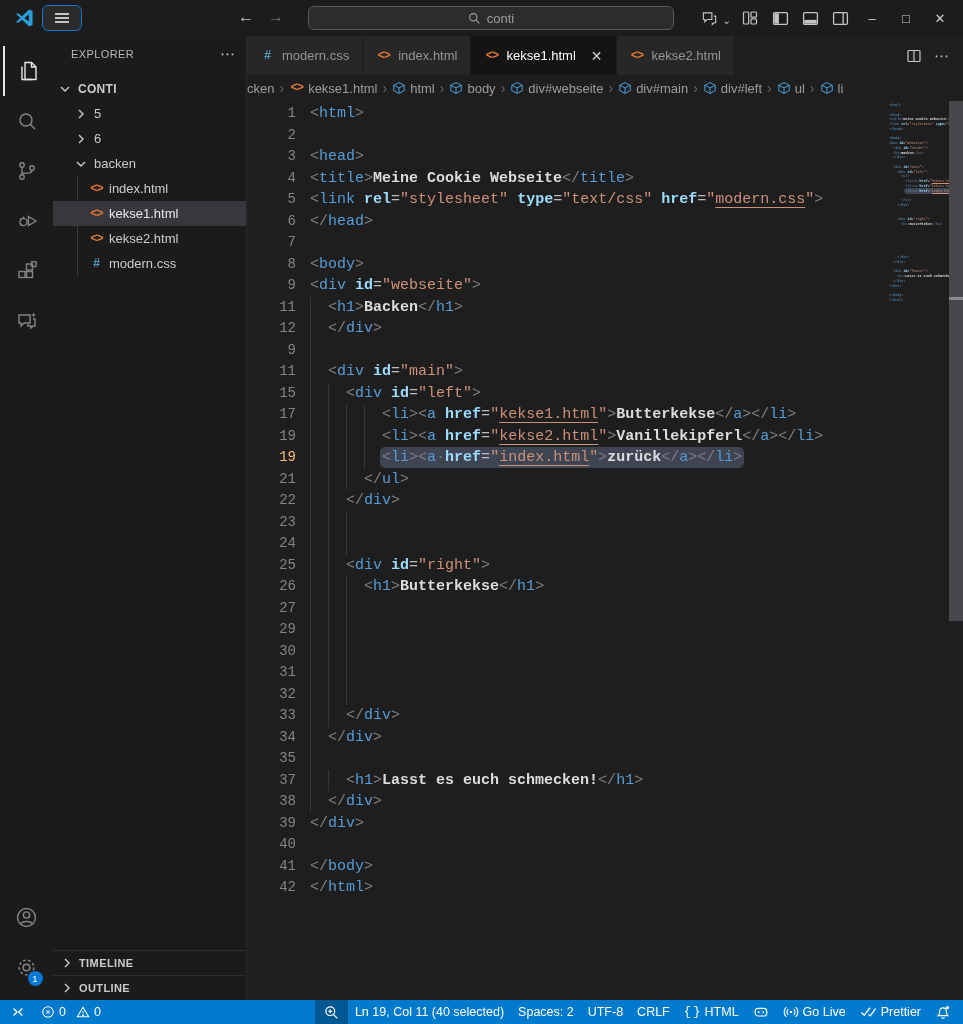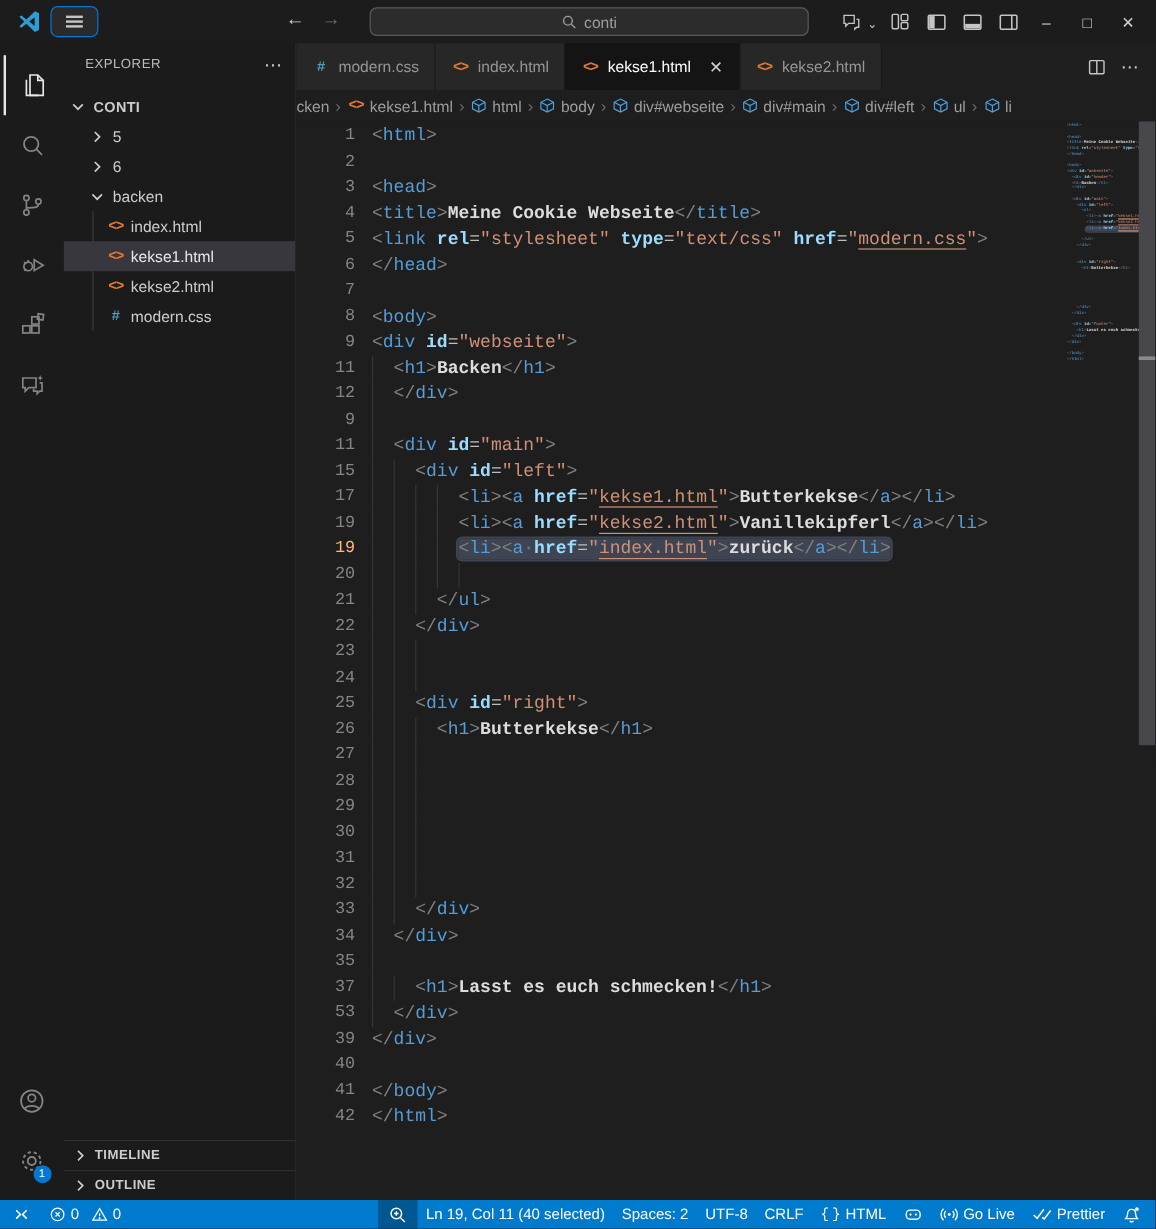--- a/index.html
+++ b/index.html
@@ -501,24 +501,20 @@
             </div>
             <div class="code-line">
               <span class="ln-num">19</span>
               <span class="ln-code"><i class="guide" style="left:14px"></i><i class="guide" style="left:32px"></i><i class="guide" style="left:50px"></i><i class="guide" style="left:68px"></i><span class="ind">        </span><span class="tk-p">&lt;</span><span class="tk-t">li</span><span class="tk-p">&gt;&lt;</span><span class="tk-t">a</span><span> </span><span class="tk-a">href</span><span class="tk-q">=</span><span class="tk-s">"</span><span class="tk-l">kekse2.html</span><span class="tk-s">"</span><span class="tk-p">&gt;</span><span class="tk-x">Vanillekipferl</span><span class="tk-p">&lt;/</span><span class="tk-t">a</span><span class="tk-p">&gt;&lt;/</span><span class="tk-t">li</span><span class="tk-p">&gt;</span></span>
             </div>
             <div class="code-line current">
               <span class="ln-num">19</span>
               <span class="ln-code"><i class="guide" style="left:14px"></i><i class="guide" style="left:32px"></i><i class="guide" style="left:50px"></i><i class="guide" style="left:68px"></i><span class="ind">        </span><span class="sel"><span class="tk-p">&lt;</span><span class="tk-t">li</span><span class="tk-p">&gt;&lt;</span><span class="tk-t">a</span><span class="tk-w">·</span><span class="tk-a">href</span><span class="tk-q">=</span><span class="tk-s">"</span><span class="tk-l">index.html</span><span class="tk-s">"</span><span class="tk-p">&gt;</span><span class="tk-x">zurück</span><span class="tk-p">&lt;/</span><span class="tk-t">a</span><span class="tk-p">&gt;&lt;/</span><span class="tk-t">li</span><span class="tk-p">&gt;</span></span></span>
             </div>
             <div class="code-line">
-              <span class="ln-num">20</span>
-              <span class="ln-code"><i class="guide" style="left:14px"></i><i class="guide" style="left:32px"></i><i class="guide" style="left:50px"></i><i class="guide" style="left:68px"></i><i class="guide" style="left:86px"></i></span>
-            </div>
-            <div class="code-line">
               <span class="ln-num">21</span>
               <span class="ln-code"><i class="guide" style="left:14px"></i><i class="guide" style="left:32px"></i><i class="guide" style="left:50px"></i><span class="ind">      </span><span class="tk-p">&lt;/</span><span class="tk-t">ul</span><span class="tk-p">&gt;</span></span>
             </div>
             <div class="code-line">
               <span class="ln-num">22</span>
               <span class="ln-code"><i class="guide" style="left:14px"></i><i class="guide" style="left:32px"></i><span class="ind">    </span><span class="tk-p">&lt;/</span><span class="tk-t">div</span><span class="tk-p">&gt;</span></span>
             </div>
             <div class="code-line">
               <span class="ln-num">23</span>
               <span class="ln-code"><i class="guide" style="left:14px"></i><i class="guide" style="left:32px"></i><i class="guide" style="left:50px"></i></span>
@@ -533,24 +529,20 @@
             </div>
             <div class="code-line">
               <span class="ln-num">26</span>
               <span class="ln-code"><i class="guide" style="left:14px"></i><i class="guide" style="left:32px"></i><i class="guide" style="left:50px"></i><span class="ind">      </span><span class="tk-p">&lt;</span><span class="tk-t">h1</span><span class="tk-p">&gt;</span><span class="tk-x">Butterkekse</span><span class="tk-p">&lt;/</span><span class="tk-t">h1</span><span class="tk-p">&gt;</span></span>
             </div>
             <div class="code-line">
               <span class="ln-num">27</span>
               <span class="ln-code"><i class="guide" style="left:14px"></i><i class="guide" style="left:32px"></i><i class="guide" style="left:50px"></i></span>
             </div>
             <div class="code-line">
-              <span class="ln-num">28</span>
-              <span class="ln-code"><i class="guide" style="left:14px"></i><i class="guide" style="left:32px"></i><i class="guide" style="left:50px"></i></span>
-            </div>
-            <div class="code-line">
               <span class="ln-num">29</span>
               <span class="ln-code"><i class="guide" style="left:14px"></i><i class="guide" style="left:32px"></i><i class="guide" style="left:50px"></i></span>
             </div>
             <div class="code-line">
               <span class="ln-num">30</span>
               <span class="ln-code"><i class="guide" style="left:14px"></i><i class="guide" style="left:32px"></i><i class="guide" style="left:50px"></i></span>
             </div>
             <div class="code-line">
               <span class="ln-num">31</span>
               <span class="ln-code"><i class="guide" style="left:14px"></i><i class="guide" style="left:32px"></i><i class="guide" style="left:50px"></i></span>
@@ -569,21 +561,21 @@
             </div>
             <div class="code-line">
               <span class="ln-num">35</span>
               <span class="ln-code"><i class="guide" style="left:14px"></i></span>
             </div>
             <div class="code-line">
               <span class="ln-num">37</span>
               <span class="ln-code"><i class="guide" style="left:14px"></i><i class="guide" style="left:32px"></i><span class="ind">    </span><span class="tk-p">&lt;</span><span class="tk-t">h1</span><span class="tk-p">&gt;</span><span class="tk-x">Lasst es euch schmecken!</span><span class="tk-p">&lt;/</span><span class="tk-t">h1</span><span class="tk-p">&gt;</span></span>
             </div>
             <div class="code-line">
-              <span class="ln-num">53</span>
+              <span class="ln-num">38</span>
               <span class="ln-code"><i class="guide" style="left:14px"></i><span class="ind">  </span><span class="tk-p">&lt;/</span><span class="tk-t">div</span><span class="tk-p">&gt;</span></span>
             </div>
             <div class="code-line">
               <span class="ln-num">39</span>
               <span class="ln-code"><span class="tk-p">&lt;/</span><span class="tk-t">div</span><span class="tk-p">&gt;</span></span>
             </div>
             <div class="code-line">
               <span class="ln-num">40</span>
               <span class="ln-code"></span>
             </div>

